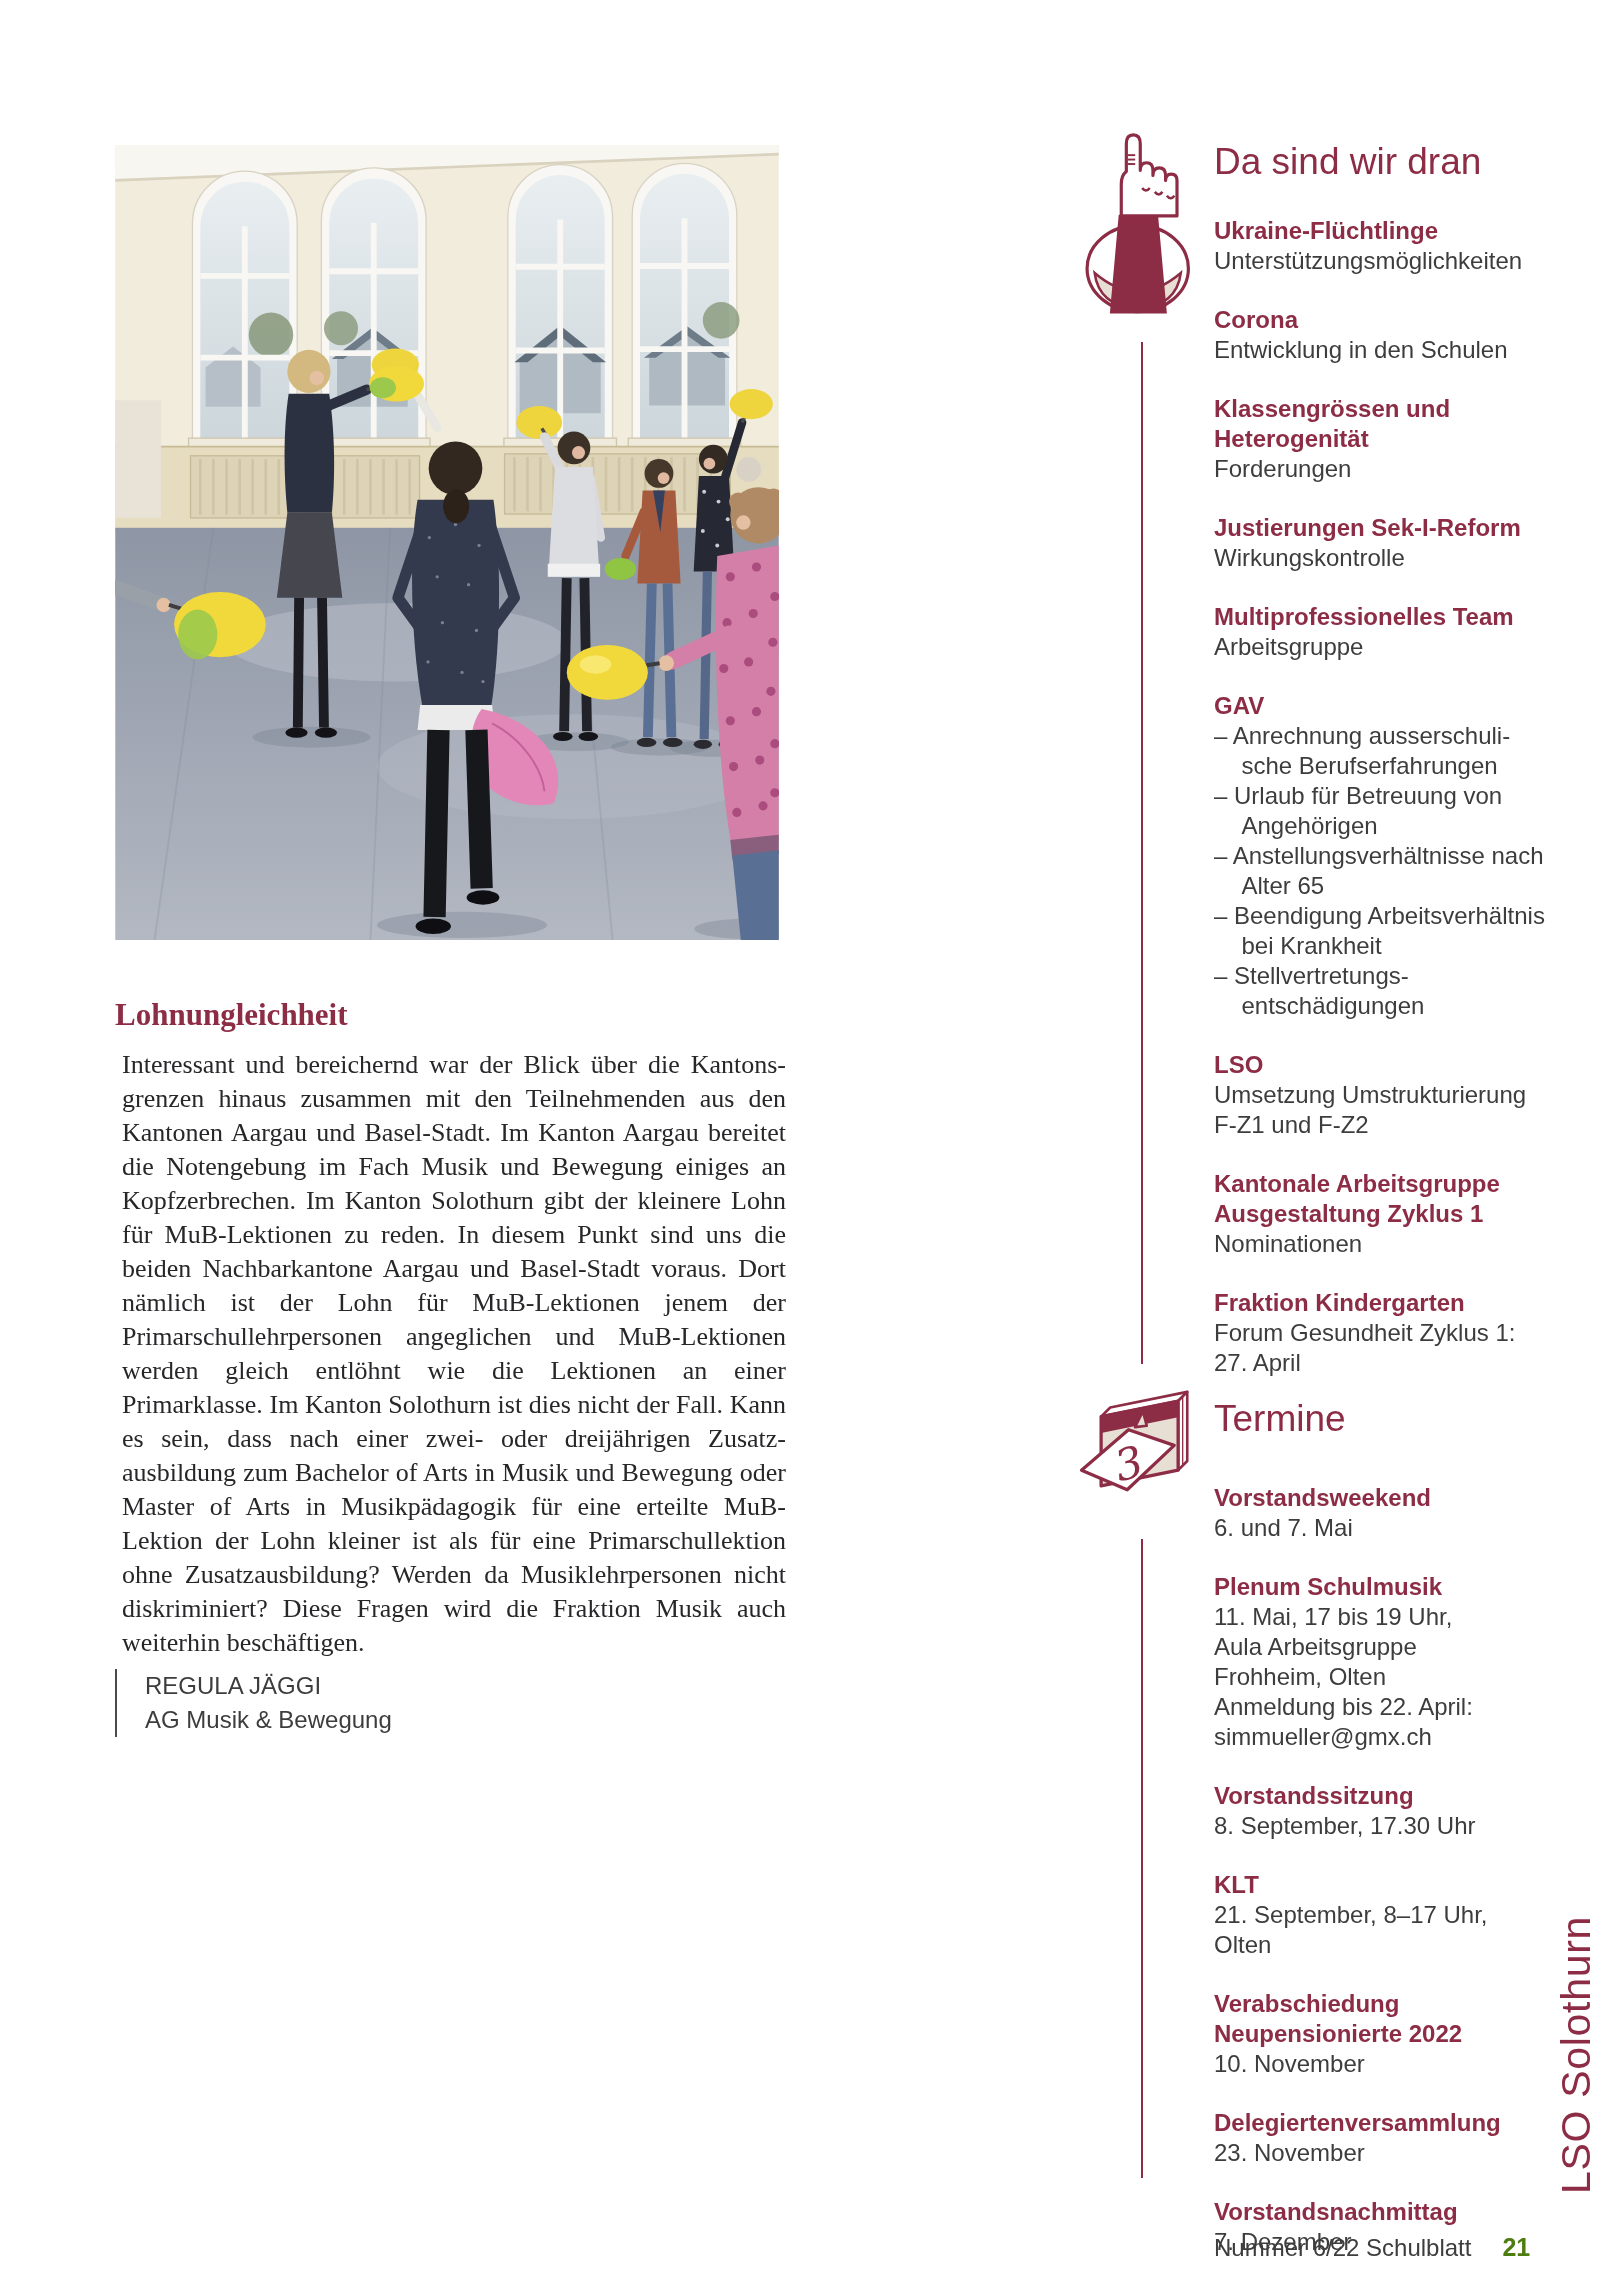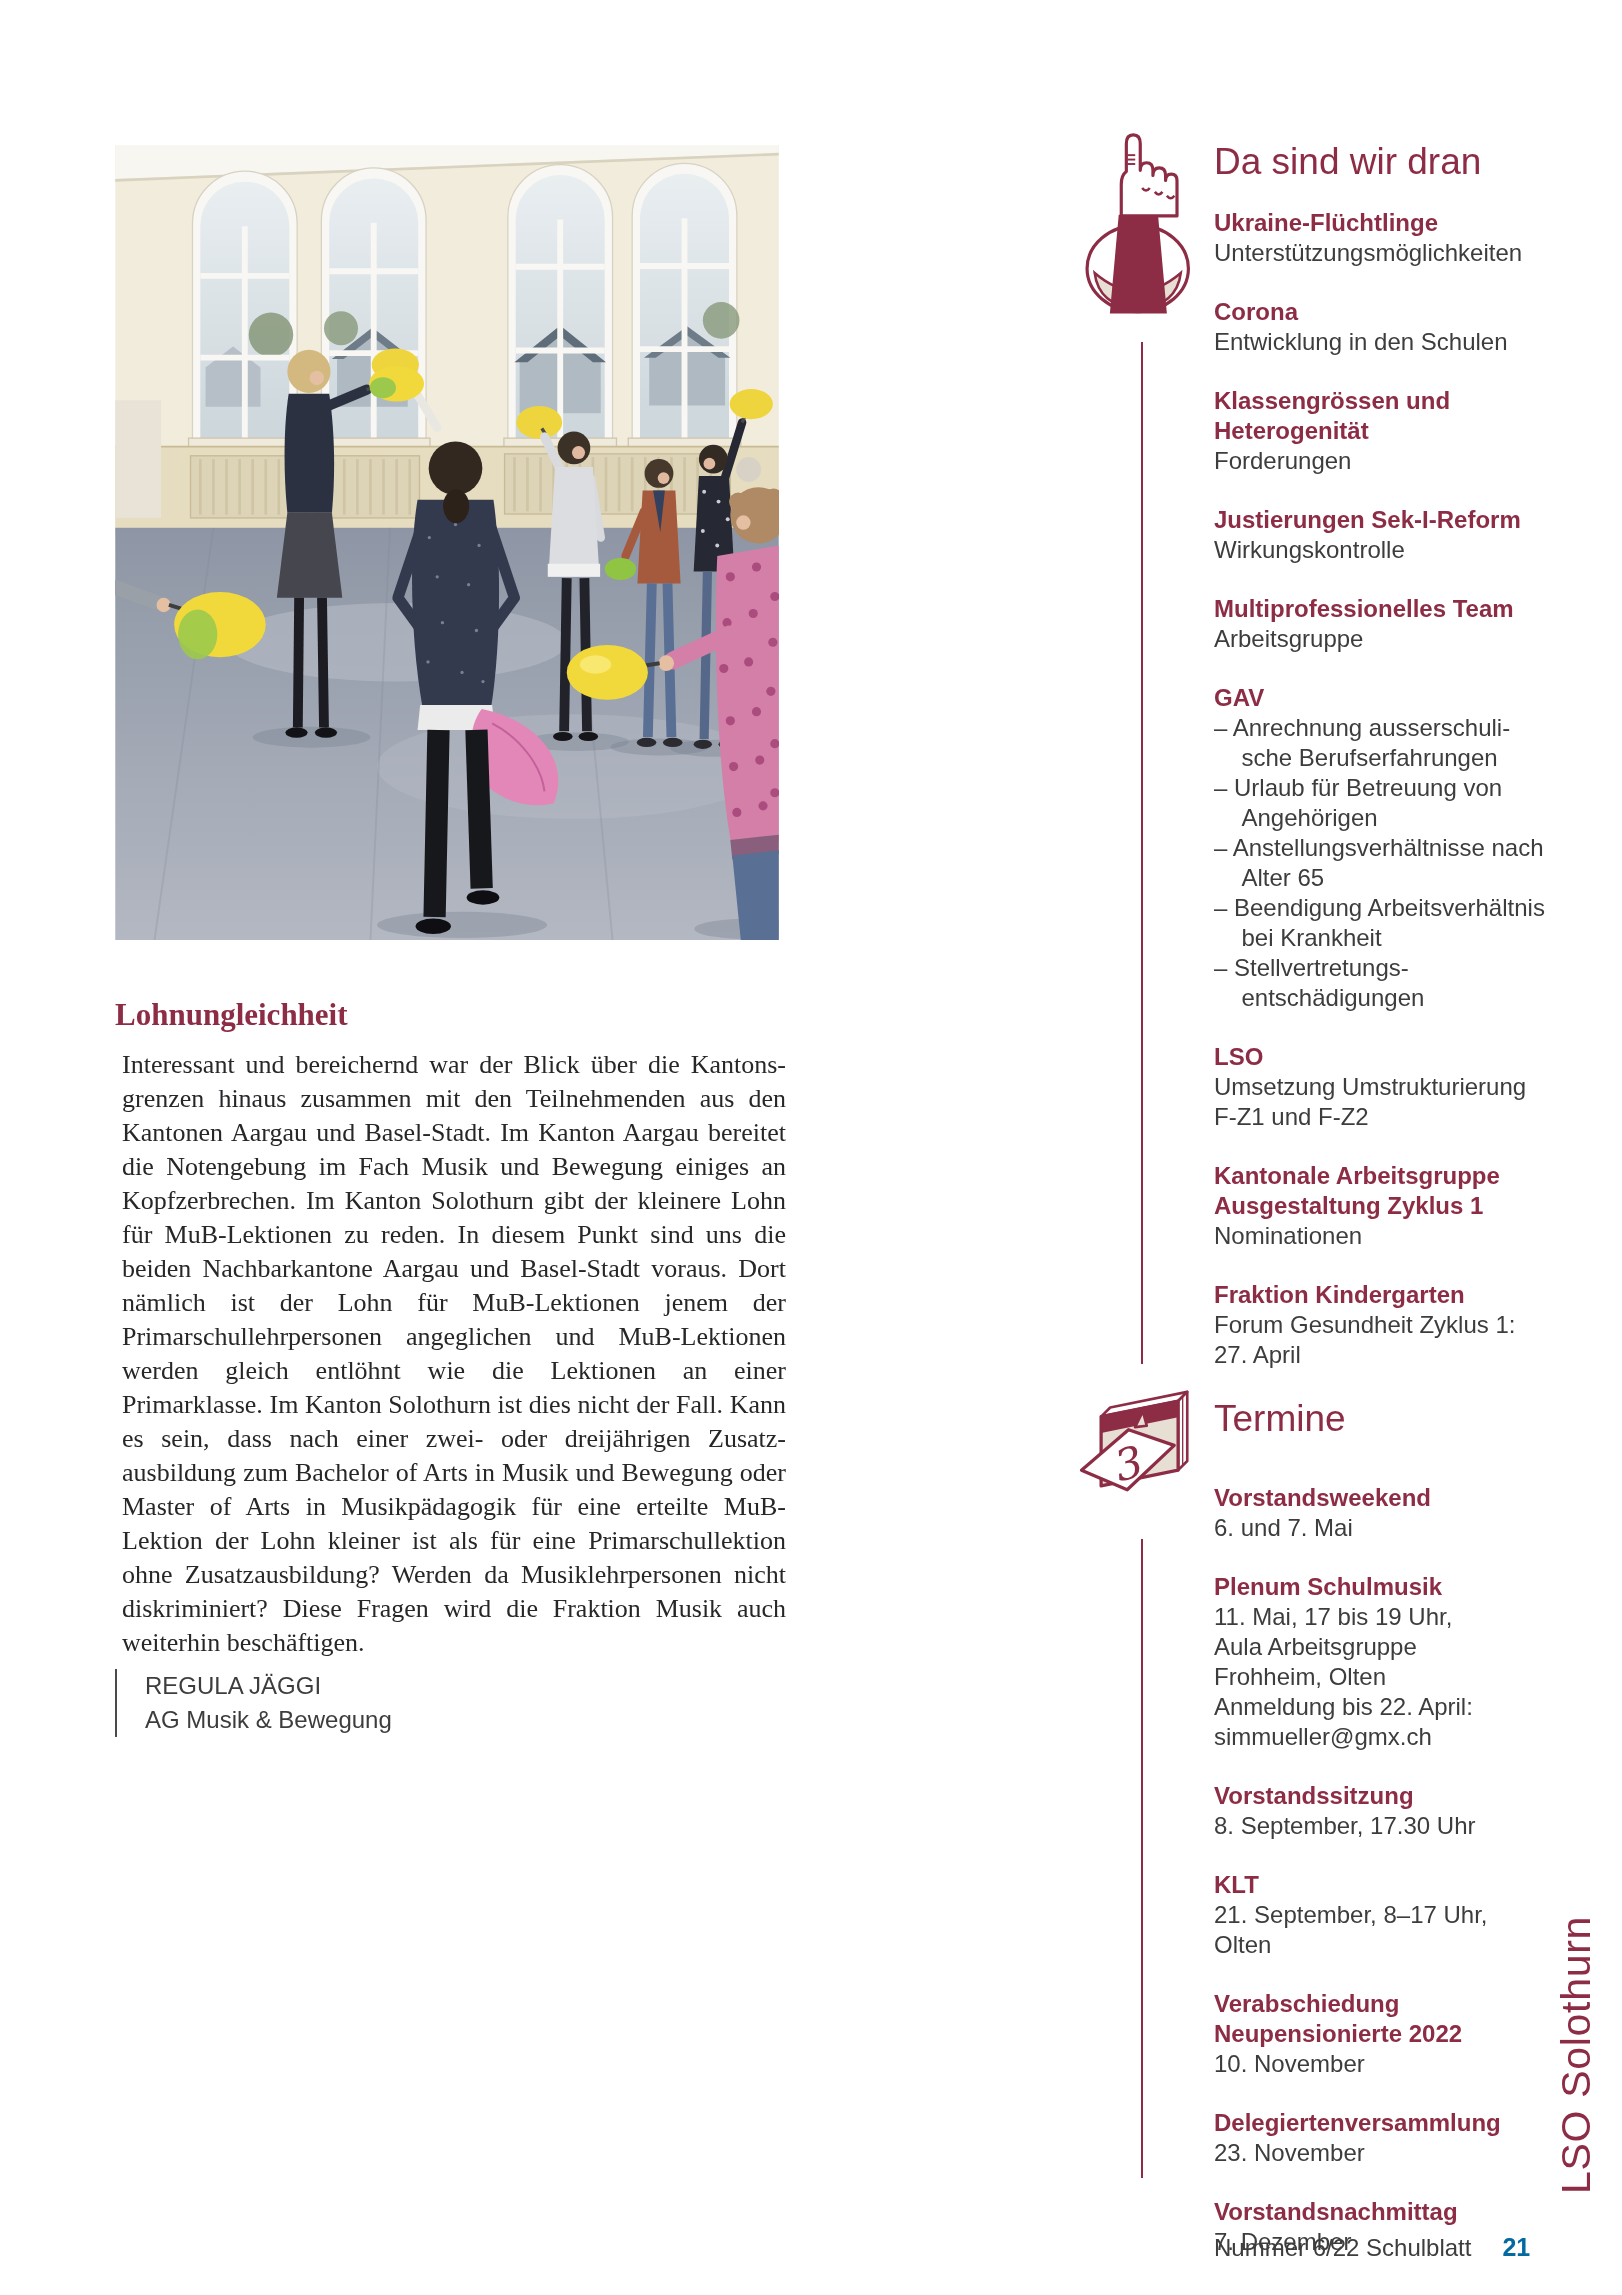--- a/index.html
+++ b/index.html
@@ -23,31 +23,31 @@
   .sb-title.agenda{top:141px;}
   .sb-title.events{top:1398px;}
   .icon-box{position:absolute;}
   .icon-box svg{display:block;width:100%;height:100%;}
   .hand-box{left:1079px;top:126px;width:120px;height:190px;}
   .cal-box{left:1075px;top:1386px;width:124px;height:122px;}
   .v-rule{position:absolute;left:1141px;width:2px;background:#8d2c45;}
   .v-rule.r1{top:342px;height:1022px;}
   .v-rule.r2{top:1539px;height:639px;}
   .sb-list{position:absolute;left:1214px;width:334px;font-size:24px;line-height:30px;color:#3d3d3d;}
-  .sb-list.agenda{top:208px;}
+  .sb-list.agenda{top:216px;}
   .sb-list.events{top:1483px;}
   .sb-item{margin:0 0 29px 0;}
   .sb-item-title{font-weight:bold;color:#8d2c45;}
   .sb-item-line.hang{padding-left:27.5px;text-indent:-27.5px;}
   
   .vertical-banner{position:absolute;left:1553px;top:1880px;height:314px;
     writing-mode:vertical-rl;transform:rotate(180deg);
     font-size:41px;letter-spacing:0.7px;color:#8d2c45;white-space:nowrap;}
   .footer{position:absolute;left:1214px;top:2233px;font-size:24px;color:#3d3d3d;}
-  .footer .pagenum{font-weight:bold;color:#0369a1;margin-left:31px;font-size:25px;}
+  .footer .pagenum{font-weight:bold;color:#4d7c0f;margin-left:31px;font-size:25px;}
 </style>
 </head>
 <body>
 
 <div class="page">
 
   <figure class="photo">
     <svg viewBox="0 0 1014 1215" aria-hidden="true">
       <defs>
         <linearGradient id="floorG" x1="0" y1="0" x2="0" y2="1">

